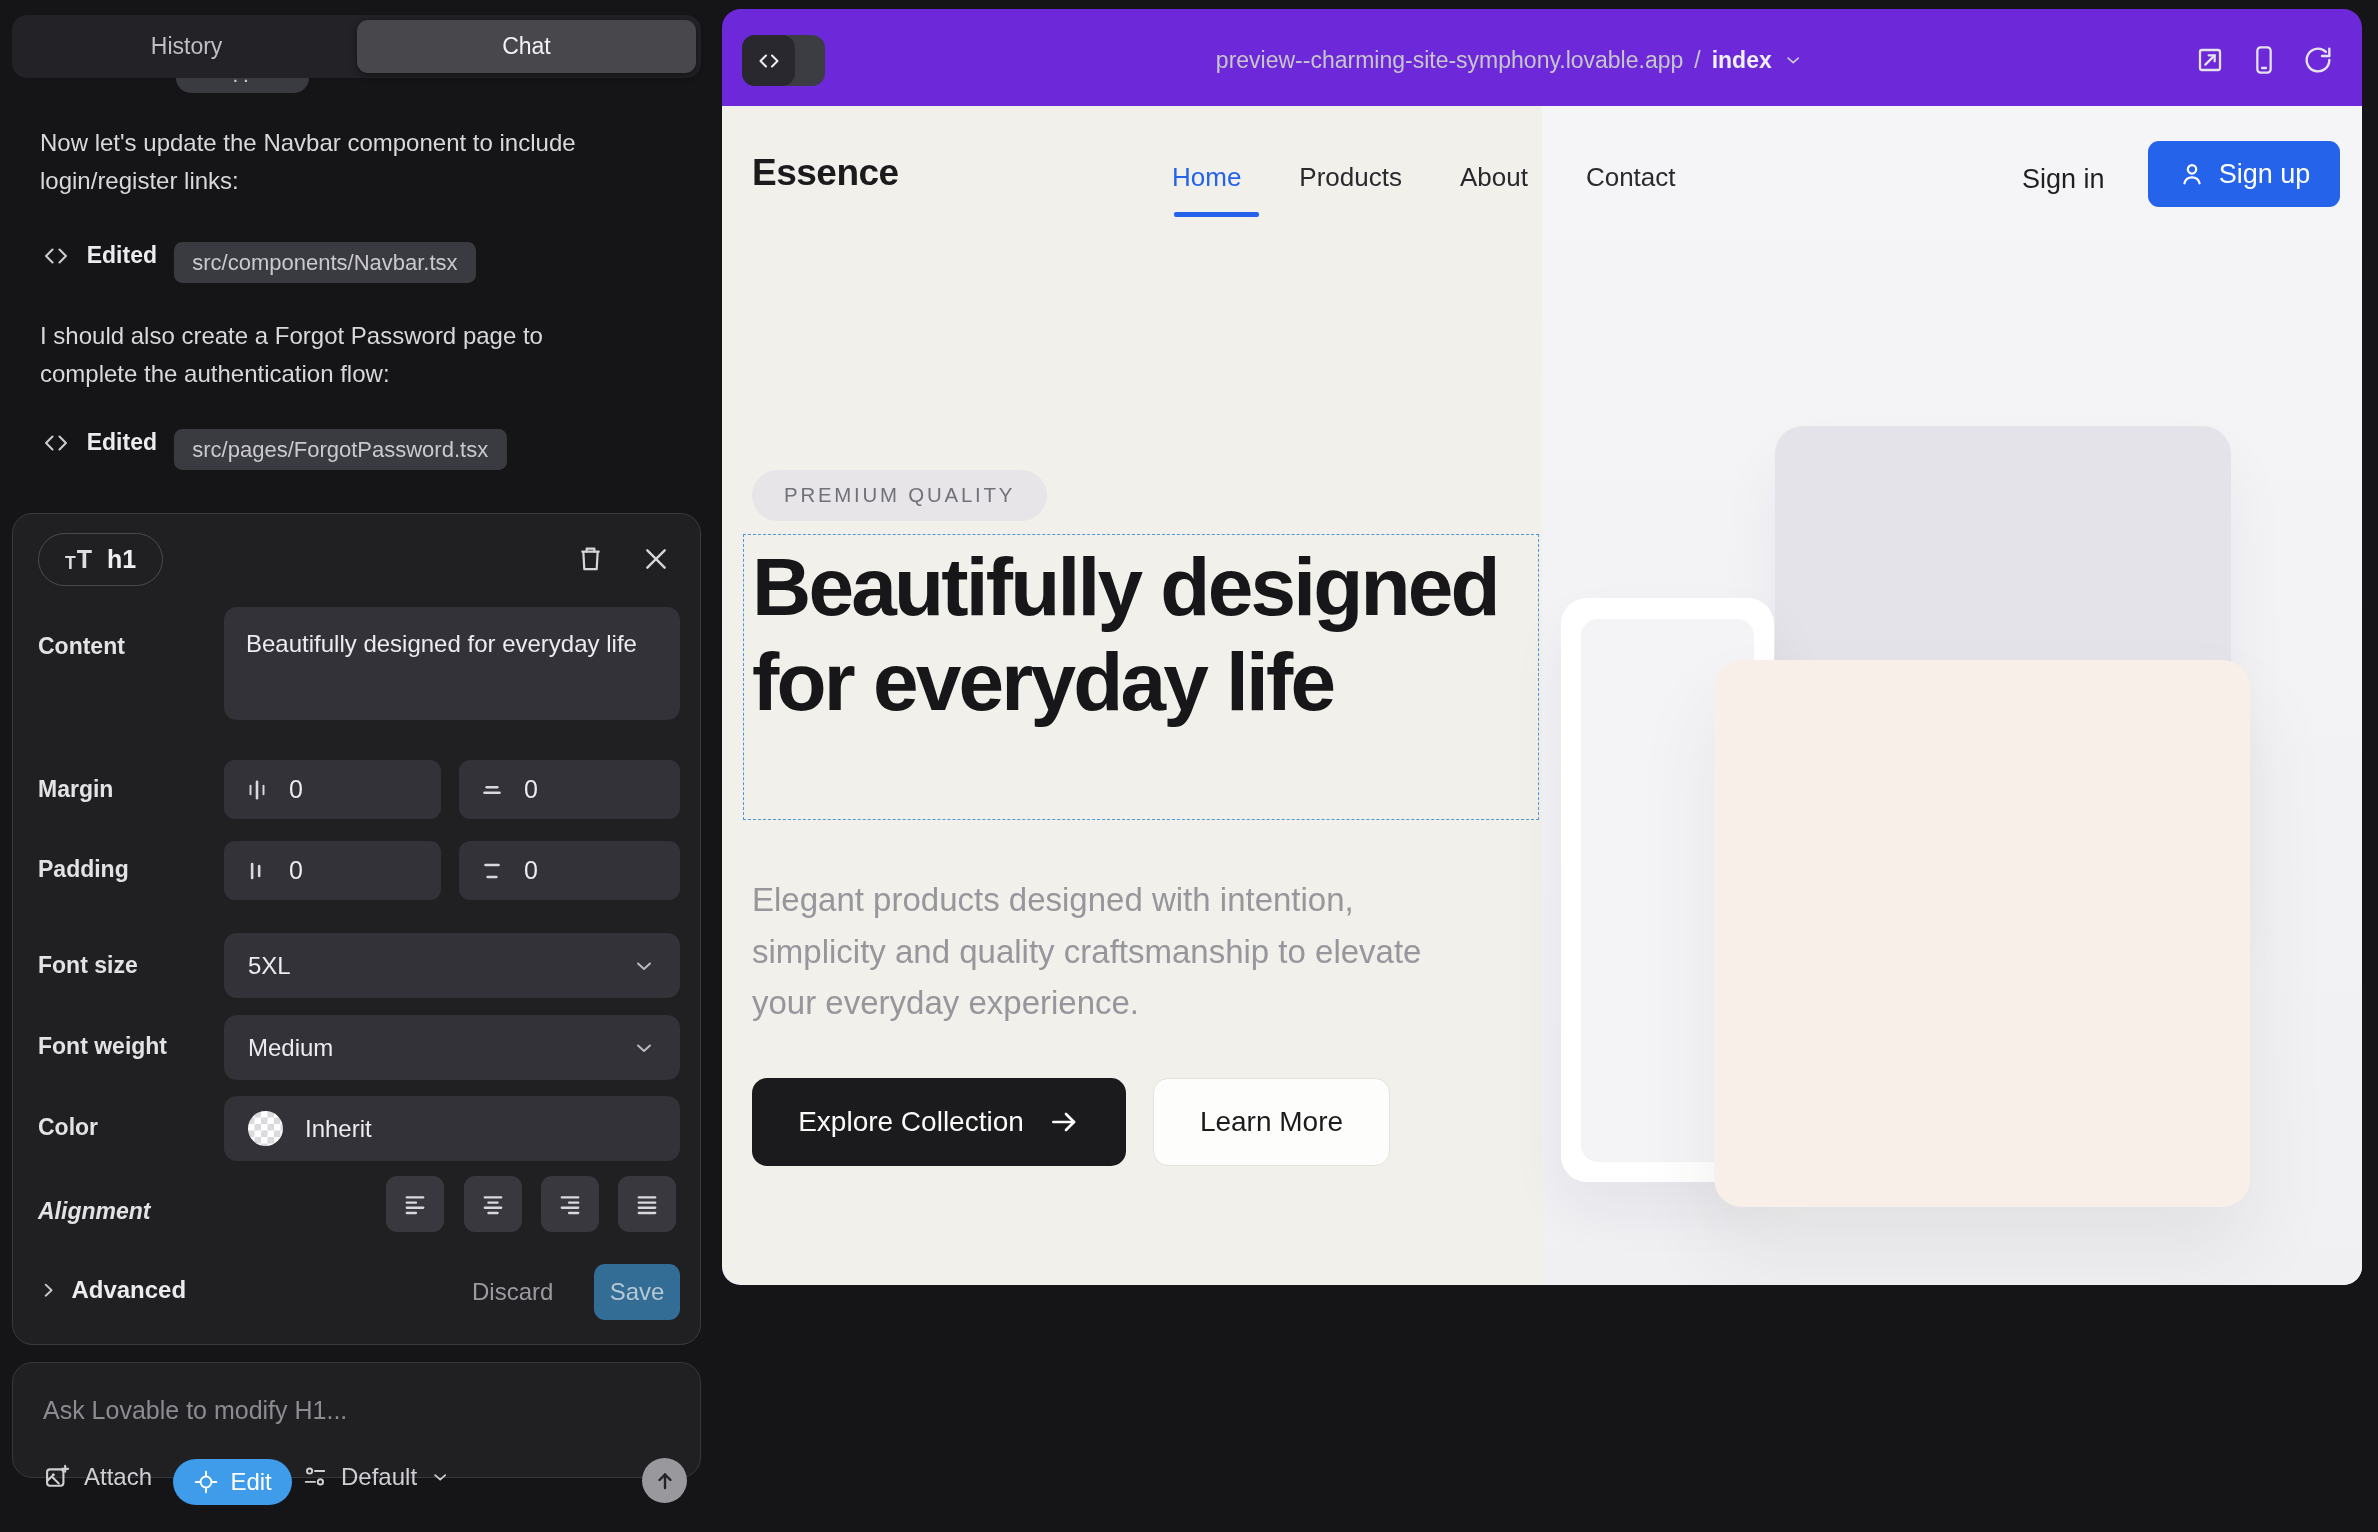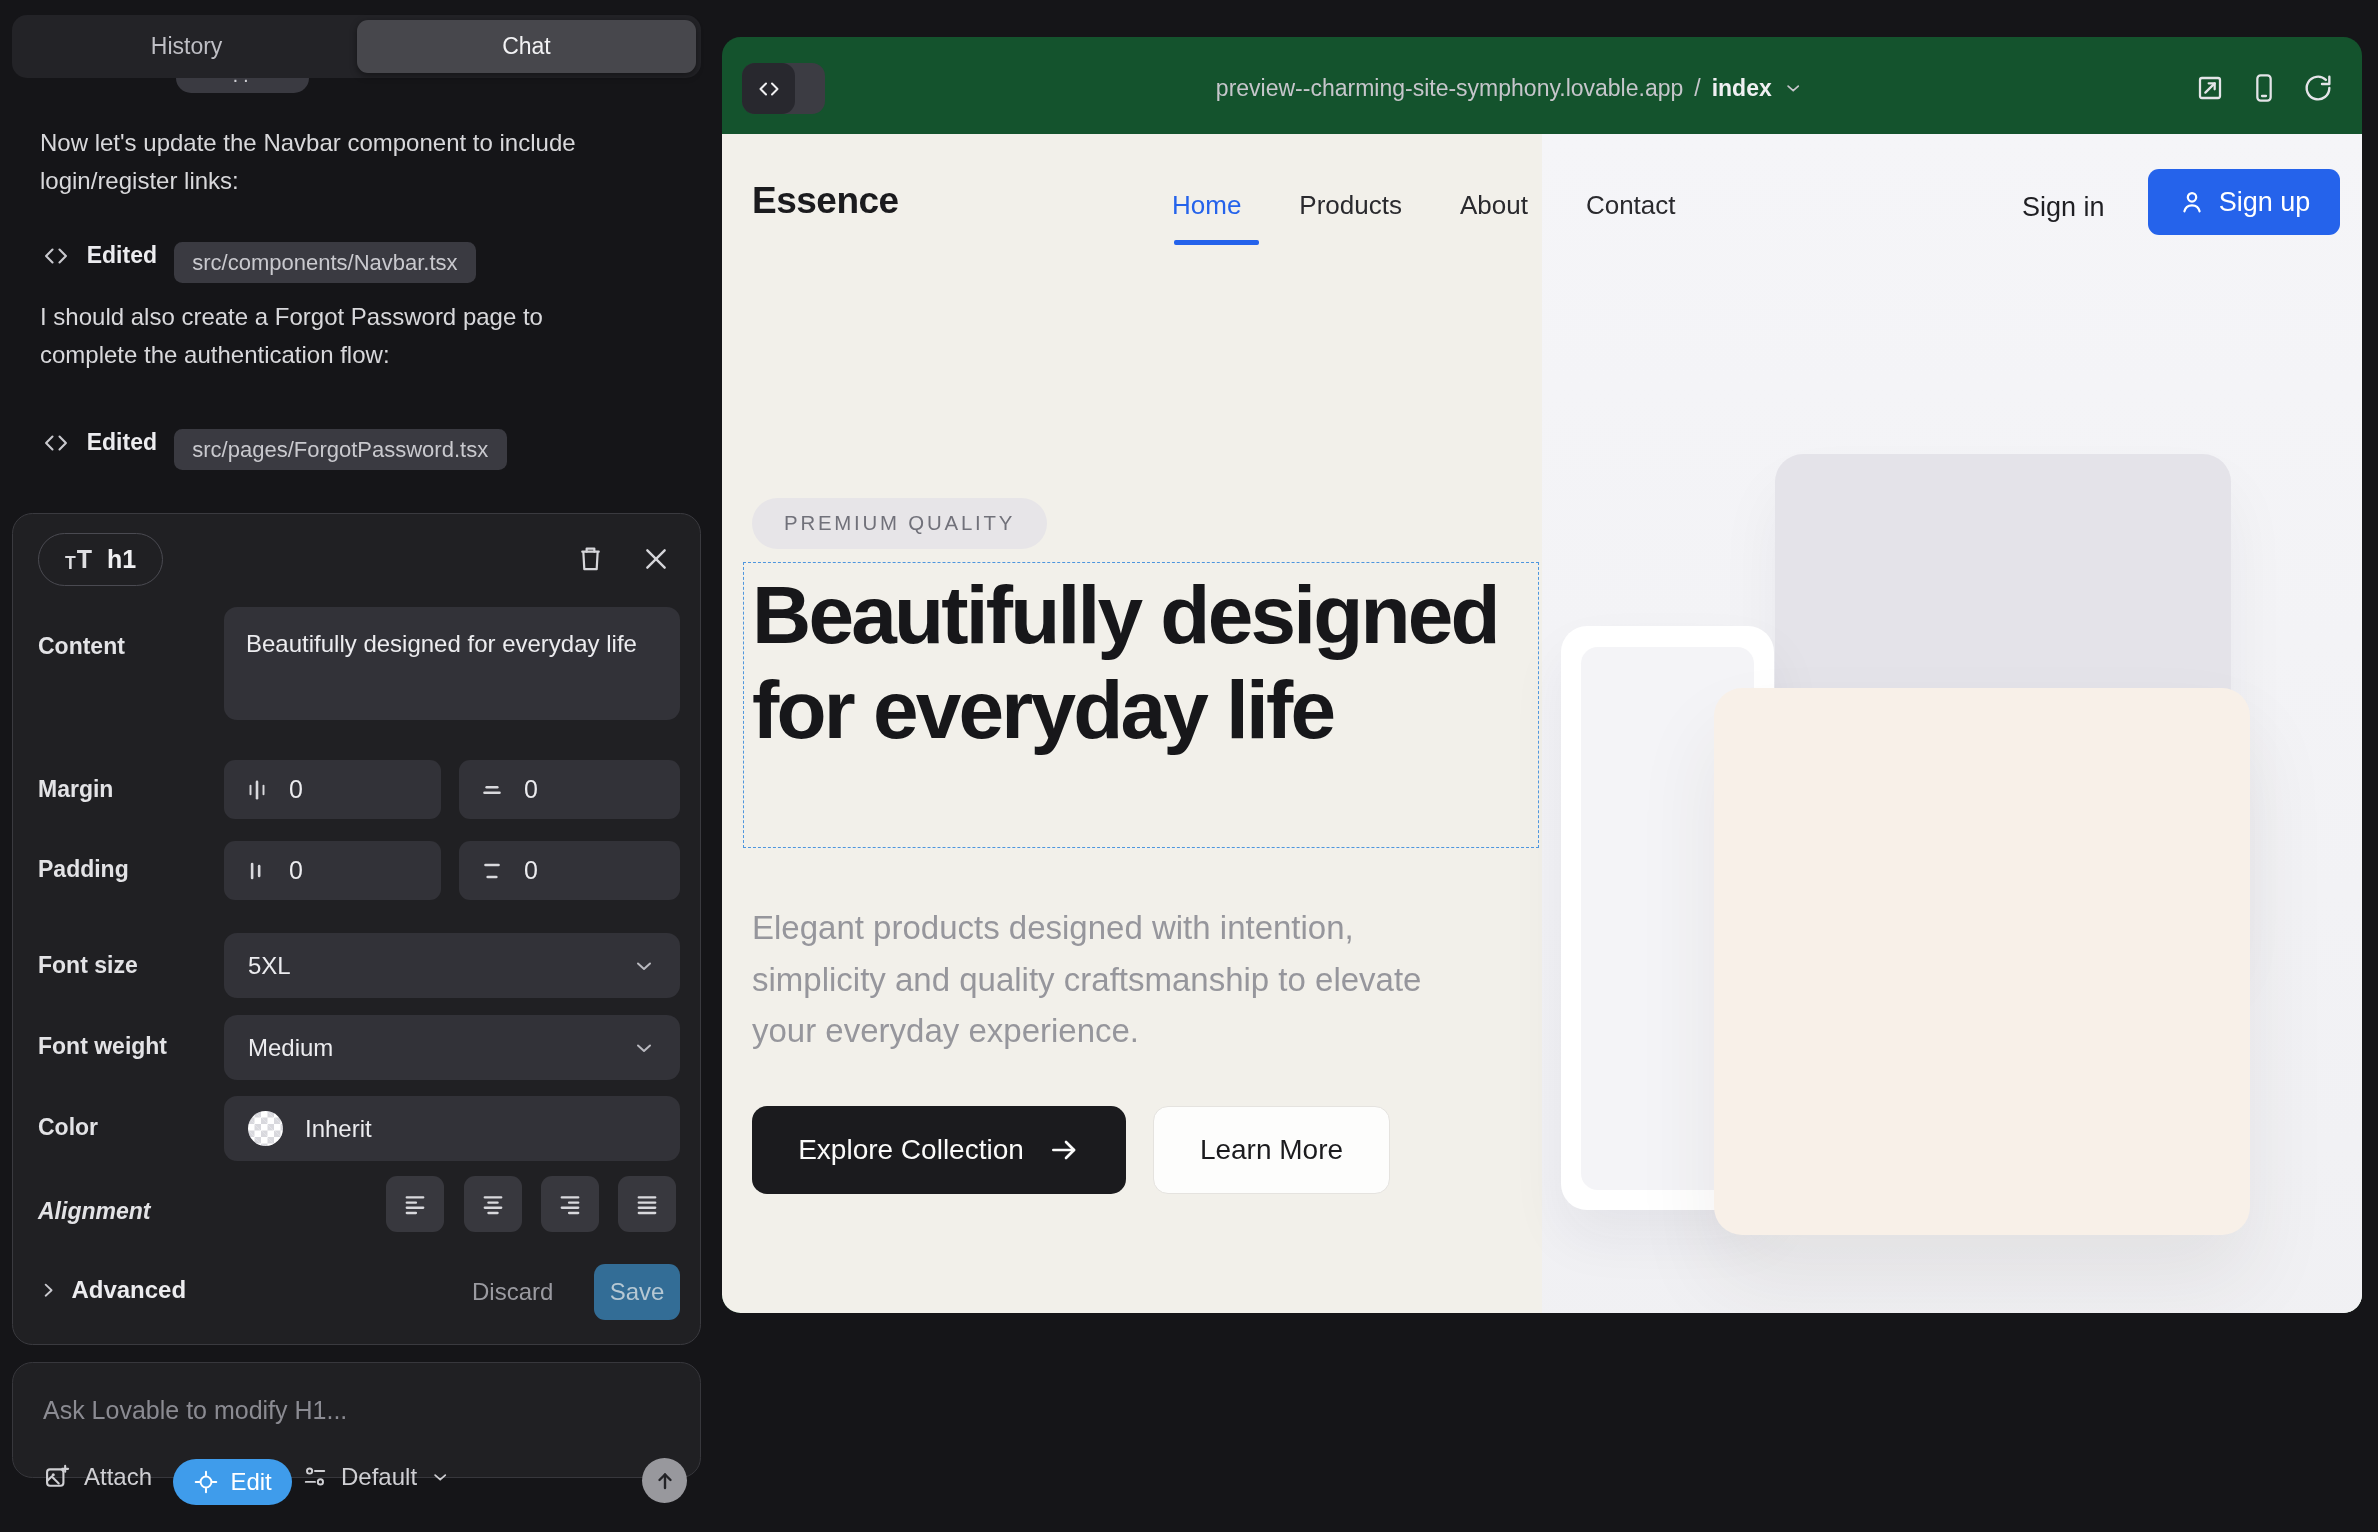--- a/index.html
+++ b/index.html
@@ -63,21 +63,21 @@
   .composer .abs{position:absolute;}
   .placeholder{left:30px;top:33px;font-size:25px;color:#8b8b92;}
   .attach{left:30px;top:100px;display:flex;gap:13px;align-items:center;font-size:24px;color:#cfcfd3;cursor:pointer;}
   .editpill{left:160px;top:96px;height:46px;padding:0 20.4px;background:#3f9ceb;border-radius:23px;
             display:flex;align-items:center;gap:11px;color:#fff;font-size:24px;cursor:pointer;}
   .defaultbtn{left:289px;top:100px;display:flex;gap:13px;align-items:center;font-size:24px;color:#cfcfd3;cursor:pointer;}
   .sendbtn{left:629px;top:95px;width:45px;height:45px;border-radius:50%;background:#98989d;
            display:flex;align-items:center;justify-content:center;color:#232327;cursor:pointer;}
 
   
-  .preview{left:722px;top:9.3px;width:1640px;height:1276px;background:#14532d;border-radius:18.6px;overflow:hidden;margin-top:28px;}
+  .preview{left:722px;top:9.3px;width:1640px;height:1276px;background:#6d28d9;border-radius:18.6px;overflow:hidden;}
   .preview .abs{position:absolute;}
   .segctl{left:20.4px;top:26px;width:83px;height:51px;background:#3c3c43;border-radius:13px;cursor:pointer;}
   .segctl .seg{position:absolute;left:0;top:0;width:53px;height:51px;background:#28282e;border-radius:13px;
                display:flex;align-items:center;justify-content:center;color:#f0f0f2;}
   .urlbar{left:121px;right:186px;top:28px;height:46px;display:flex;align-items:center;justify-content:center;
           gap:11px;font-size:23px;color:#c6c6cb;white-space:nowrap;}
   .urlbar .page{color:#f0f0f2;font-weight:600;}
   .chromeicons{right:28px;top:35px;display:flex;gap:22px;color:#e4e4e8;}
   .chromeicons .cbtn{cursor:pointer;}
 
@@ -134,21 +134,21 @@
     <span class="code-ic">
       <svg width="28" height="28" viewBox="0 0 24 24" fill="none" stroke="currentColor" stroke-width="1.8" stroke-linecap="round" stroke-linejoin="round">
           <polyline points="9 6.5 3.5 12 9 17.5"></polyline>
           <polyline points="15 6.5 20.5 12 15 17.5"></polyline>
         </svg>
     </span>
     <span class="edited-label">Edited</span>
     <span class="file-chip">src/components/Navbar.tsx</span>
   </div>
 
-  <div class="abs msg" style="top:298px;">I should also create a Forgot Password page to complete the authentication flow:</div>
+  <div class="abs msg" style="top:317px;">I should also create a Forgot Password page to complete the authentication flow:</div>
 
   <div class="abs edited-row" style="top:429px;">
     <span class="code-ic">
       <svg width="28" height="28" viewBox="0 0 24 24" fill="none" stroke="currentColor" stroke-width="1.8" stroke-linecap="round" stroke-linejoin="round">
           <polyline points="9 6.5 3.5 12 9 17.5"></polyline>
           <polyline points="15 6.5 20.5 12 15 17.5"></polyline>
         </svg>
     </span>
     <span class="edited-label">Edited</span>
     <span class="file-chip">src/pages/ForgotPassword.tsx</span>

